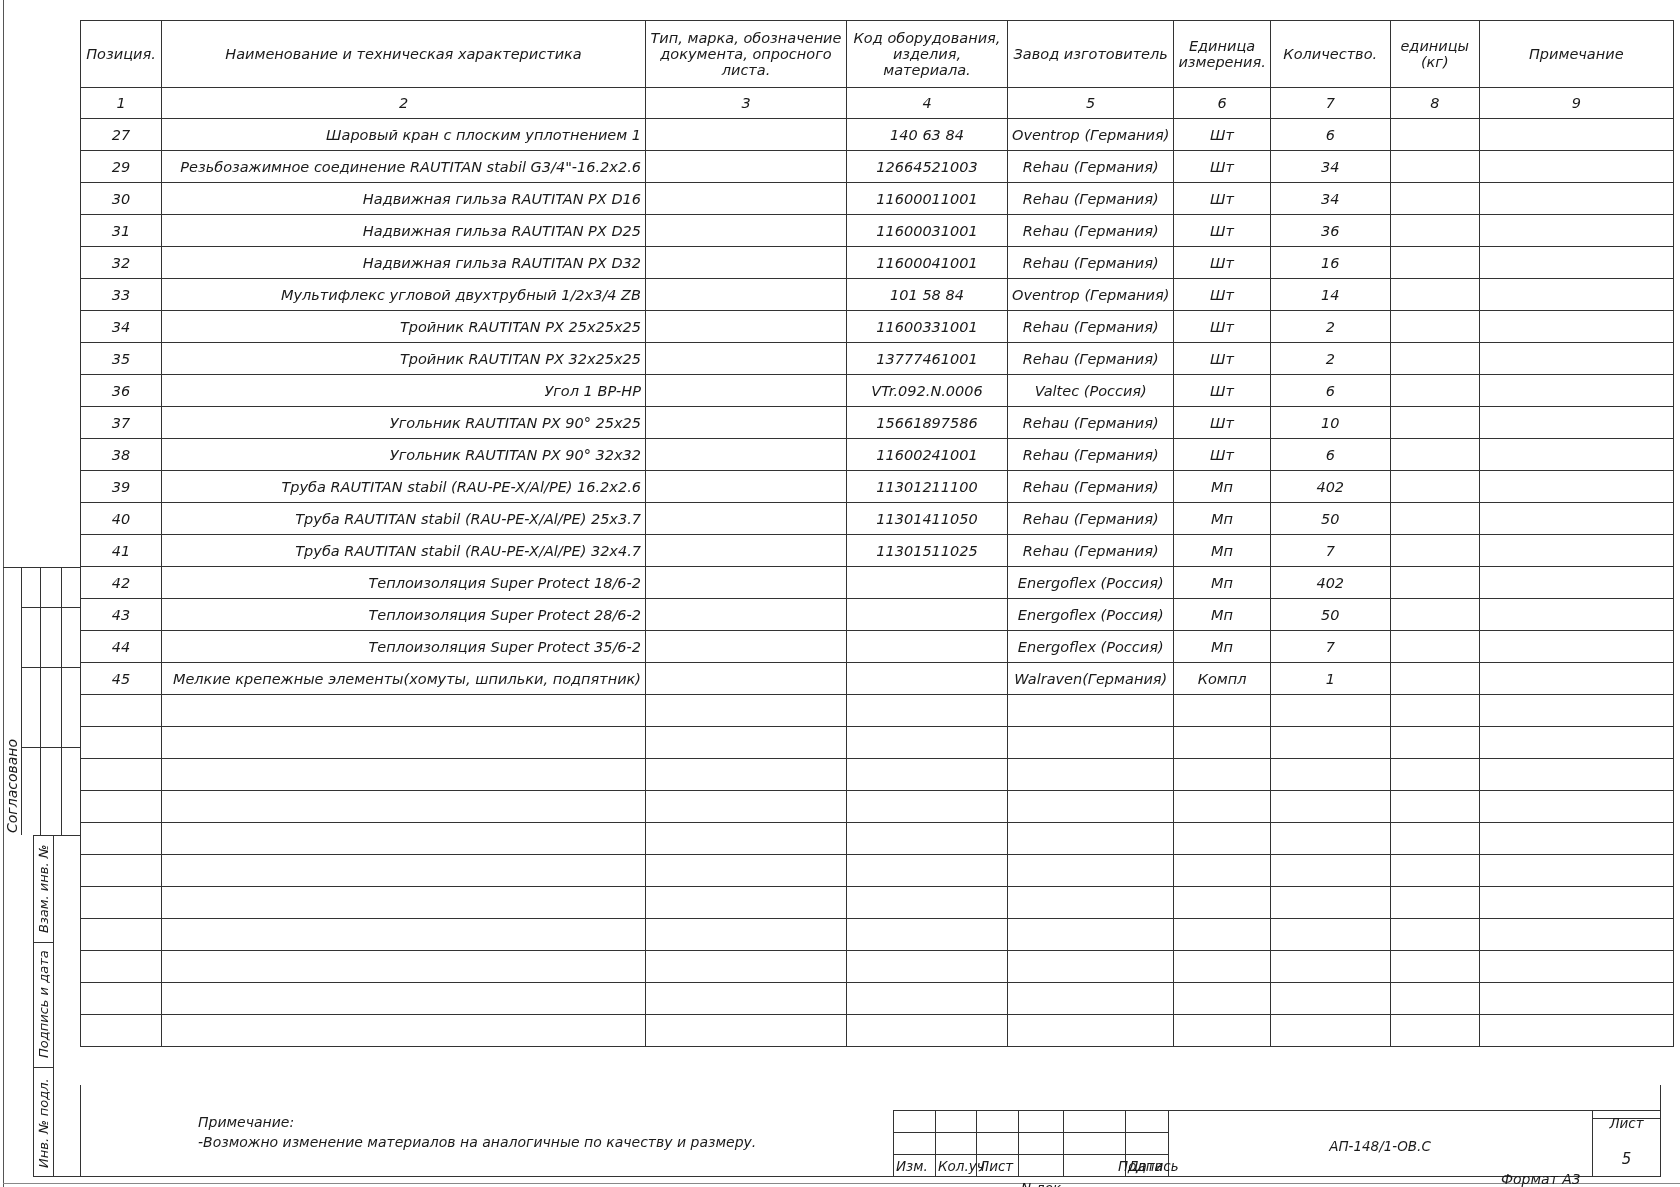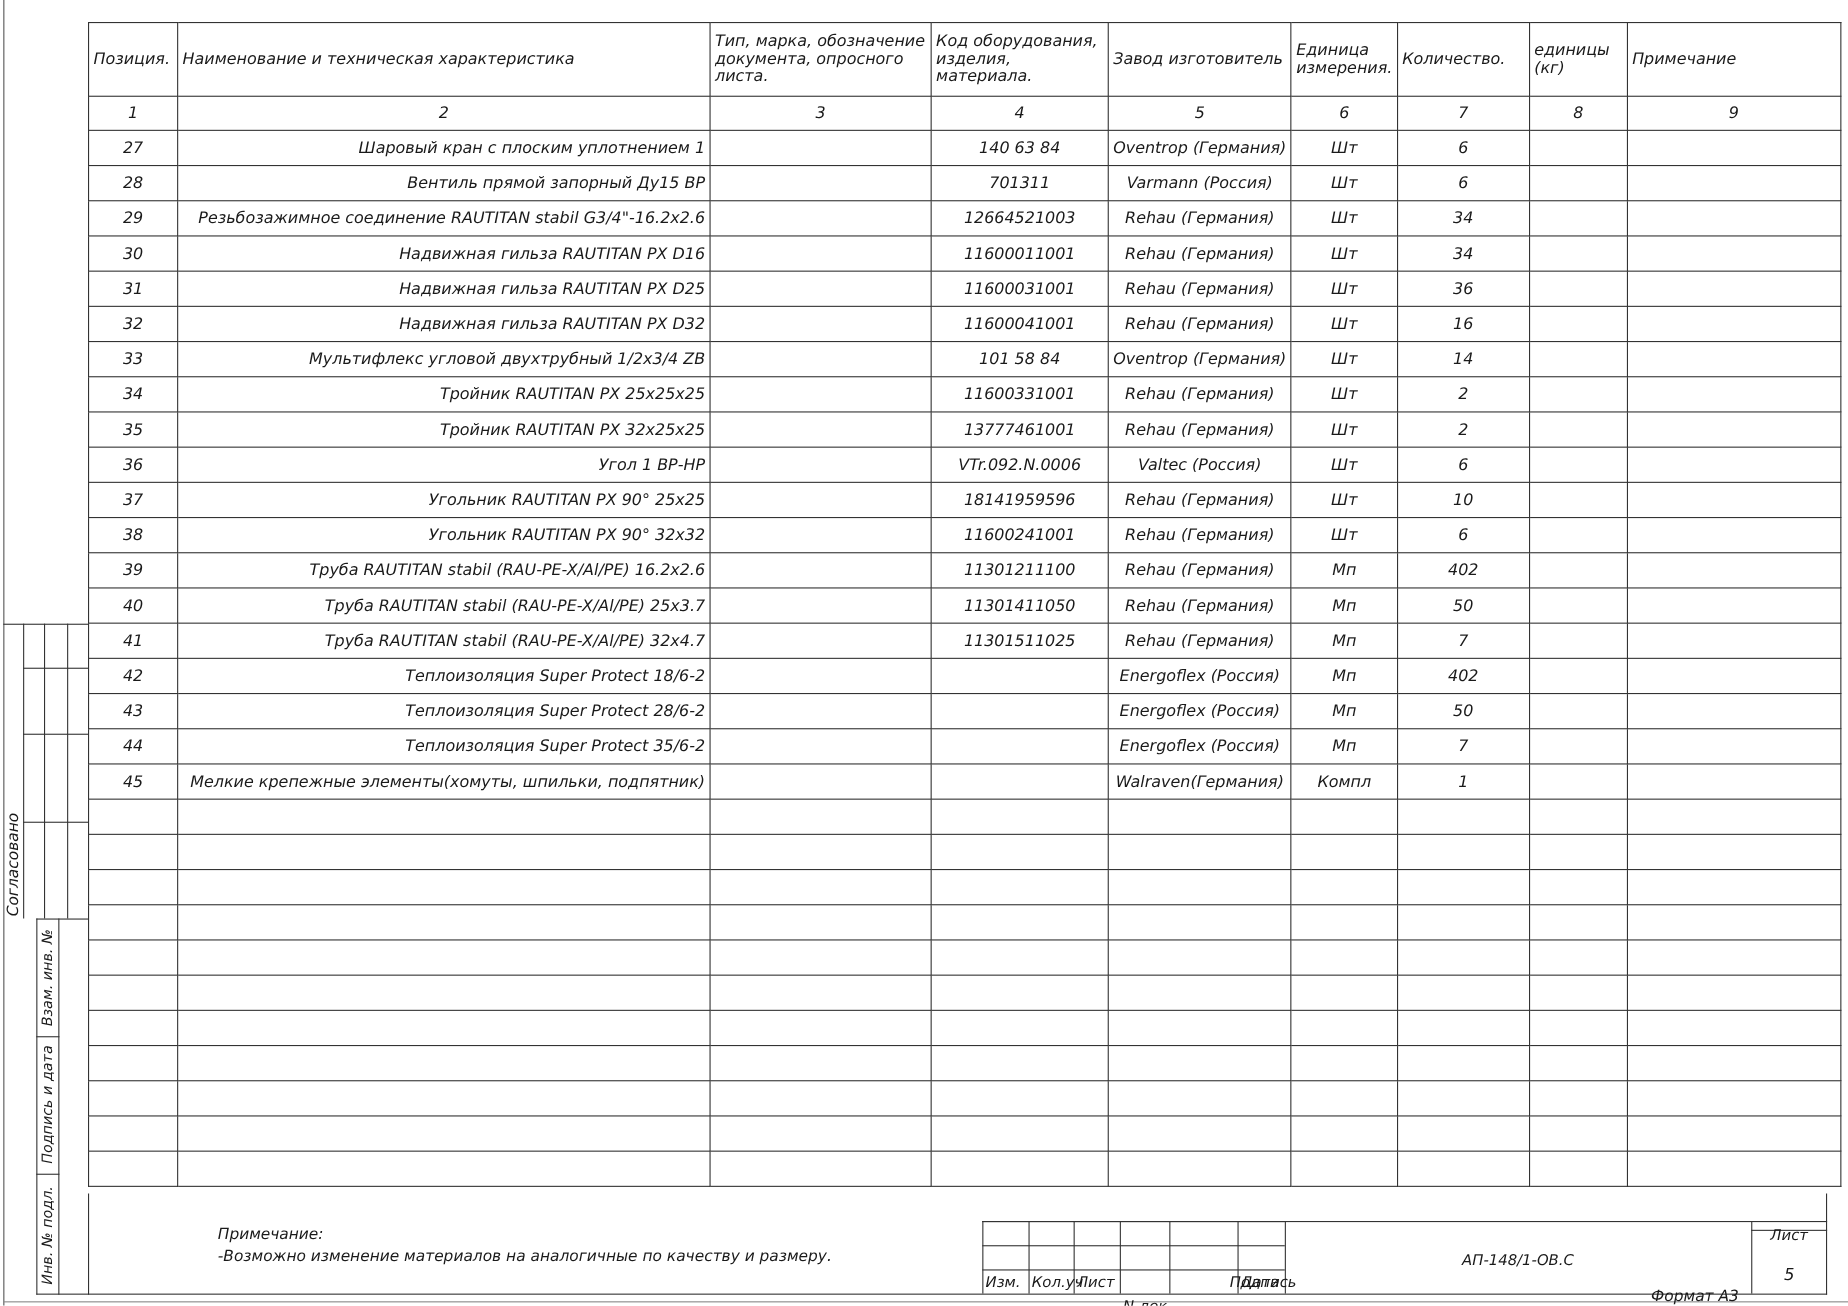--- a/index.html
+++ b/index.html
@@ -5,21 +5,21 @@
   html, body { margin:0; padding:0; background:#fff; }
   body { width:1680px; height:1187px; position:relative; overflow:hidden;
          font-family:"DejaVu Sans", sans-serif; color:#1a1a1a; }
   .abs { position:absolute; box-sizing:border-box; }
   .it { font-style:italic; font-size:14px; font-family:"DejaVu Sans", sans-serif;margin-left:27px; }
   .frame-left { left:3px; top:0; width:1px; height:1187px; background:#555; }
   .frame-bottom { left:3px; top:1183px; width:1677px; height:1px; background:#888; }
   table.spec { position:absolute; left:80px; top:20px; border-collapse:collapse; table-layout:fixed; }
   table.spec td { border:1.3px solid #333; padding:0 4px; overflow:hidden; white-space:nowrap;
                   font-style:italic; font-size:14.5px; height:31px; }
-  table.spec tr.hdr td { height:66px; text-align:left; white-space:normal; line-height:16px; font-size:14.5px; }
+  table.spec tr.hdr td { height:66px; text-align:center; white-space:normal; line-height:16px; font-size:14.5px; }
   table.spec tr.nums td { text-align:center; height:30px; }
   td.c { text-align:center; }
   td.l { text-align:right; padding-left:8px !important; }
   .vtext { position:absolute; transform:rotate(-90deg); transform-origin:left top; white-space:nowrap;
            font-style:italic; font-size:14px; }
   
   .tb-line-h { position:absolute; height:0; border-top:1.3px solid #333; }
   .tb-line-v { position:absolute; width:0; border-left:1.3px solid #333; }
   .small { font-size:13.5px; font-style:italic; }
 </style>
@@ -69,31 +69,20 @@
         <td class="l">Шаровый кран с плоским уплотнением 1</td>
         <td class="c"></td>
         <td class="c">140 63 84</td>
         <td class="c">Oventrop (Германия)</td>
         <td class="c">Шт</td>
         <td class="c">6</td>
         <td class="c"></td>
         <td class="c"></td>
       </tr>
       <tr>
-        <td class="c">28</td>
-        <td class="l">Вентиль прямой запорный Ду15 ВР</td>
-        <td class="c"></td>
-        <td class="c">701311</td>
-        <td class="c">Varmann (Россия)</td>
-        <td class="c">Шт</td>
-        <td class="c">6</td>
-        <td class="c"></td>
-        <td class="c"></td>
-      </tr>
-      <tr>
         <td class="c">29</td>
         <td class="l">Резьбозажимное соединение RAUTITAN stabil G3/4"-16.2x2.6</td>
         <td class="c"></td>
         <td class="c">12664521003</td>
         <td class="c">Rehau (Германия)</td>
         <td class="c">Шт</td>
         <td class="c">34</td>
         <td class="c"></td>
         <td class="c"></td>
       </tr>
@@ -171,21 +160,21 @@
         <td class="c">Valtec (Россия)</td>
         <td class="c">Шт</td>
         <td class="c">6</td>
         <td class="c"></td>
         <td class="c"></td>
       </tr>
       <tr>
         <td class="c">37</td>
         <td class="l">Угольник RAUTITAN PX 90° 25x25</td>
         <td class="c"></td>
-        <td class="c">18141959596</td>
+        <td class="c">15661897586</td>
         <td class="c">Rehau (Германия)</td>
         <td class="c">Шт</td>
         <td class="c">10</td>
         <td class="c"></td>
         <td class="c"></td>
       </tr>
       <tr>
         <td class="c">38</td>
         <td class="l">Угольник RAUTITAN PX 90° 32x32</td>
         <td class="c"></td>

